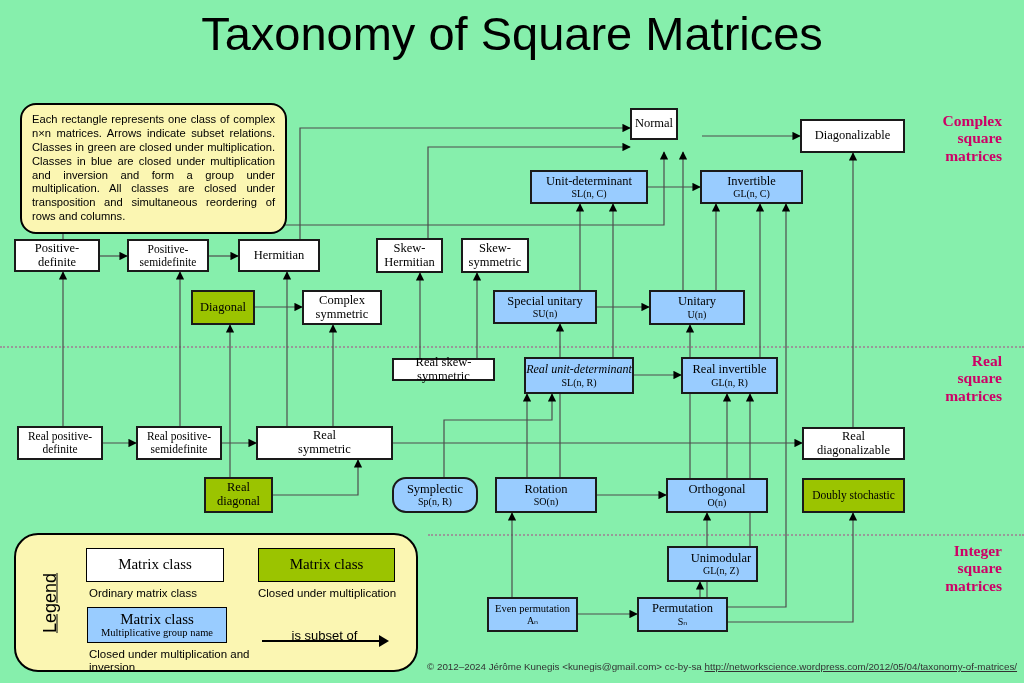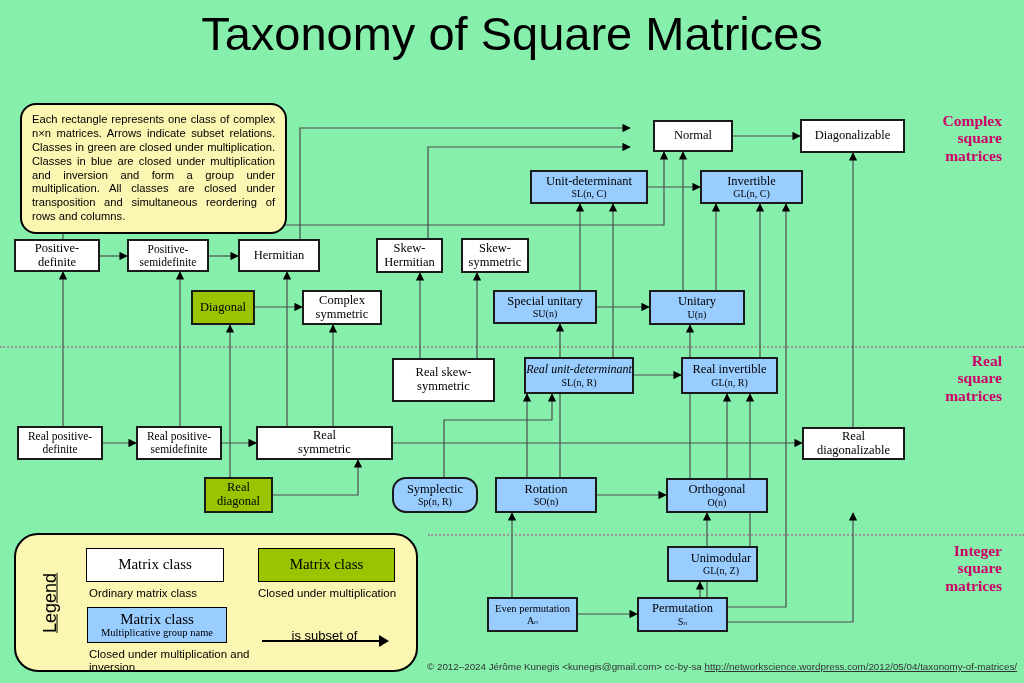--- a/index.html
+++ b/index.html
@@ -95,21 +95,21 @@
       <polyline points="690,478 690,325" class="edge" marker-end="url(#arrowhead)"></polyline>
       <polyline points="727,478 727,394" class="edge" marker-end="url(#arrowhead)"></polyline>
       <polyline points="750,546 750,394" class="edge" marker-end="url(#arrowhead)"></polyline>
       <polyline points="700,597 700,582" class="edge" marker-end="url(#arrowhead)"></polyline>
       <polyline points="707,597 707,513" class="edge" marker-end="url(#arrowhead)"></polyline>
       <polyline points="512,597 512,513" class="edge" marker-end="url(#arrowhead)"></polyline>
       <polyline points="728,622 853,622 853,513" class="edge" marker-end="url(#arrowhead)"></polyline>
     </svg>
 
   <div id="nodes">
-      <div class="node " style="left: 630px; top: 120px; width: 80px; height: 32px; margin-left: 23px;">
+      <div class="node " style="left: 630px; top: 108px; width: 48px; height: 32px;">
         <div>Normal</div>
       </div>
       <div class="node " style="left: 800px; top: 119px; width: 105px; height: 34px;">
         <div>Diagonalizable</div>
       </div>
       <div class="node blue" style="left: 530px; top: 170px; width: 118px; height: 34px;">
         <div>Unit-determinant</div>
         <div class="sub">SL(n, C)</div>
       </div>
       <div class="node blue" style="left: 700px; top: 170px; width: 103px; height: 34px;">
@@ -143,21 +143,21 @@
         <div>symmetric</div>
       </div>
       <div class="node blue" style="left: 493px; top: 290px; width: 104px; height: 34px;">
         <div>Special unitary</div>
         <div class="sub">SU(n)</div>
       </div>
       <div class="node blue" style="left: 649px; top: 290px; width: 96px; height: 35px;">
         <div>Unitary</div>
         <div class="sub">U(n)</div>
       </div>
-      <div class="node " style="left: 392px; top: 358px; width: 103px; height: 44px;">
+      <div class="node " style="left: 392px; top: 358px; width: 103px; height: 23px;">
         <div>Real skew-</div>
         <div>symmetric</div>
       </div>
       <div class="node blue" style="left: 524px; top: 357px; width: 110px; height: 37px;">
         <div style="font-size: 12px; font-style: italic;">Real unit-determinant</div>
         <div class="sub">SL(n, R)</div>
       </div>
       <div class="node blue" style="left: 681px; top: 357px; width: 97px; height: 37px;">
         <div>Real invertible</div>
         <div class="sub">GL(n, R)</div>
@@ -186,20 +186,23 @@
         <div>Symplectic</div>
         <div class="sub">Sp(n, R)</div>
       </div>
       <div class="node blue" style="left: 495px; top: 477px; width: 102px; height: 36px;">
         <div>Rotation</div>
         <div class="sub">SO(n)</div>
       </div>
       <div class="node blue" style="left: 666px; top: 478px; width: 102px; height: 35px;">
         <div>Orthogonal</div>
         <div class="sub">O(n)</div>
+      </div>
+      <div class="node green" style="left: 802px; top: 478px; width: 103px; height: 35px;">
+        <div style="font-size: 11.5px;">Doubly stochastic</div>
       </div>
       <div class="node blue" style="left: 667px; top: 546px; width: 91px; height: 36px; padding-left: 17px;">
         <div>Unimodular</div>
         <div class="sub">GL(n, Z)</div>
       </div>
       <div class="node blue" style="left: 487px; top: 597px; width: 91px; height: 35px;">
         <div style="font-size: 10.5px;">Even permutation</div>
         <div class="sub">Aₙ</div>
       </div>
       <div class="node blue" style="left: 637px; top: 597px; width: 91px; height: 35px;">

